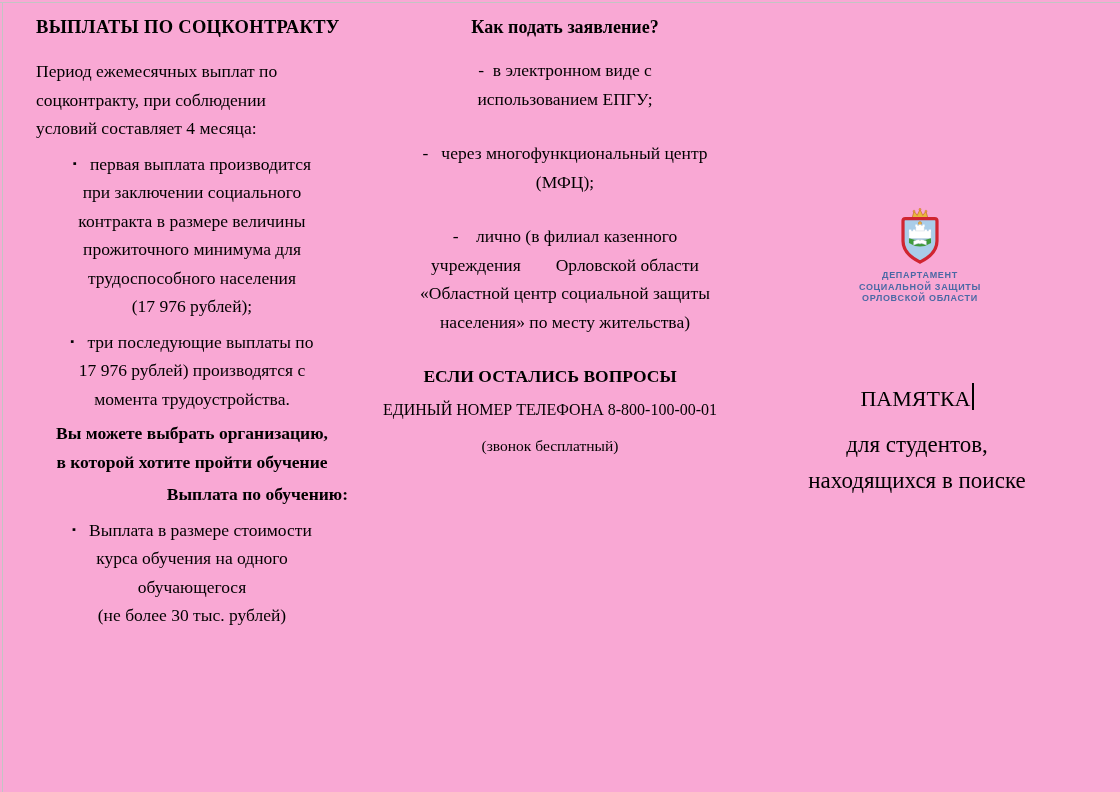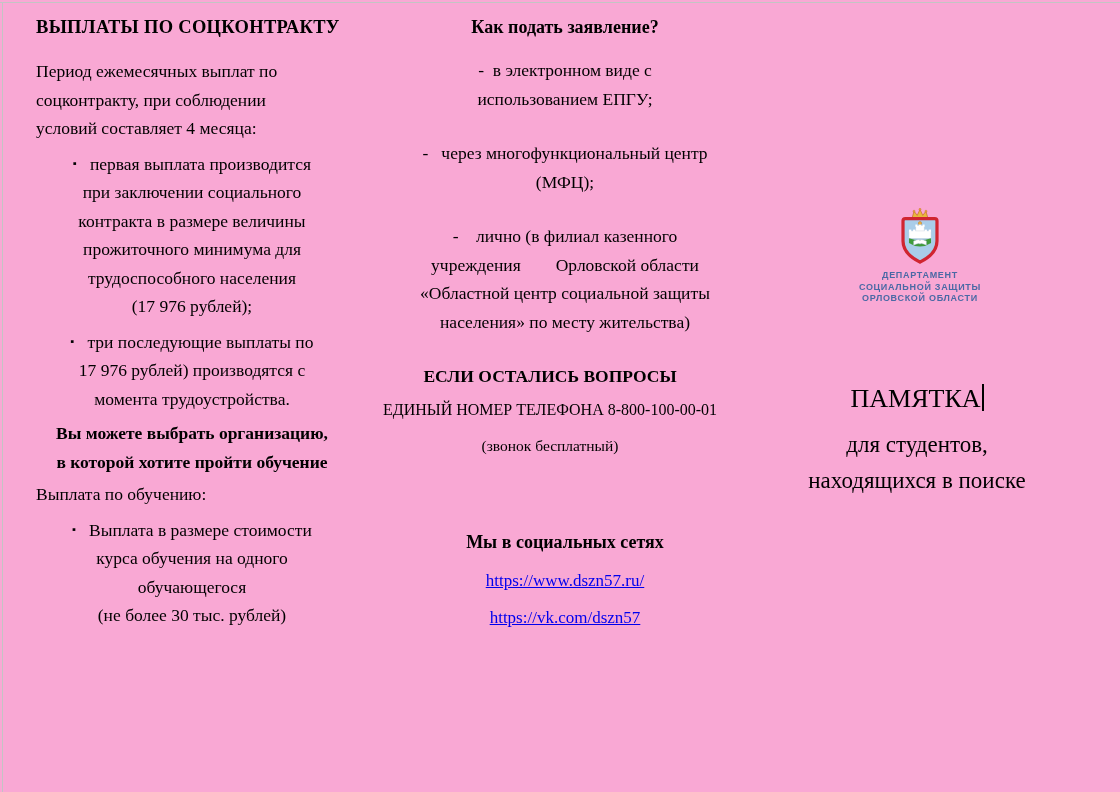--- a/index.html
+++ b/index.html
@@ -11,21 +11,21 @@
   .edge-left { position:absolute; left:2px; top:2px; width:1px; height:790px; background:#c4c4c4; }
 
   
   .col-left { position:absolute; left:36px; top:12px; width:312px; font-size:17.5px; line-height:28.5px; }
   .col-left h1 { font-size:18.5px; line-height:30px; margin:0 0 15px 0; font-weight:bold; letter-spacing:0.3px; }
   .intro { margin:0; }
   .ln { display:block; }
   .bullet { margin:6px auto 0 auto; text-align:center; }
   .marker { font-size:11px; vertical-align:3px; margin-right:13px; }
   .bold-c { font-weight:bold; text-align:center; margin:6px 0 0 0; }
-  .bold-c2 { font-weight:normal; text-align:left; margin:4px 0 0 0; }
+  .bold-c2 { font-weight:bold; text-align:right; margin:4px 0 0 0; }
 
   
   .col-mid { position:absolute; left:383px; top:12px; width:364px; text-align:center; font-size:17.5px; line-height:28.5px; }
   .col-mid h2 { font-size:18px; line-height:30px; margin:0; font-weight:bold; }
   .m-item { margin:26px 0 0 0; }
   .m-item:first-of-type { margin-top:14px; }
   .m-item .ln { white-space:pre; }
 
   .questions { position:absolute; left:368px; top:362px; width:364px; text-align:center; }
   .q-title { font-size:17.5px; font-weight:bold; line-height:28px; margin:0; }
@@ -38,21 +38,21 @@
             color:#0000EE; text-decoration:underline; cursor:pointer; }
   .s-link-row { display:block; }
 
   
   .logo { position:absolute; left:770px; top:208px; width:300px; text-align:center; }
   .logo svg { display:block; margin:0 auto; }
   .logo-text { margin-top:6px; font-family:"Liberation Sans", sans-serif; font-weight:bold;
                font-size:9px; line-height:11.5px; color:#4A69A5; letter-spacing:0.7px; }
 
   .memo { position:absolute; left:780px; top:382px; width:274px; text-align:center; }
-  .memo-title { font-size:26px; line-height:34px; margin:0; font-weight:normal; }
+  .memo-title { font-size:22px; line-height:34px; margin:0; font-weight:normal; }
   .text-cursor { display:inline-block; width:2px; height:27px; background:#000;
                  vertical-align:-4px; margin-left:1px; }
   .memo-sub { margin-top:11px; font-size:23px; line-height:36px; }
 </style>
 </head>
 <body>
 
 <div class="page">
   <div class="edge-top"></div>
   <div class="edge-left"></div>
@@ -115,25 +115,20 @@
       <span class="ln">населения» по месту жительства)</span>
     </div>
   </section>
 
   <section class="questions">
     <div class="q-title">ЕСЛИ ОСТАЛИСЬ ВОПРОСЫ</div>
     <div class="q-phone">ЕДИНЫЙ НОМЕР ТЕЛЕФОНА 8-800-100-00-01</div>
     <div class="q-note">(звонок бесплатный)</div>
   </section>
 
-  <section class="social">
-    <div class="s-title">Мы в социальных сетях</div>
-    <span class="s-link-row"><a class="s-link">https://www.dszn57.ru/</a></span>
-    <span class="s-link-row"><a class="s-link">https://vk.com/dszn57</a></span>
-  </section>
 
   <section class="logo">
     <svg width="46" height="56" viewBox="0 0 100 122" xmlns="http://www.w3.org/2000/svg">
 
       <path d="M33 21 L37 7 L44 16 L50 3 L56 16 L63 7 L67 21 Z" fill="#E8B83C" stroke="#C8652A" stroke-width="1.5"></path>
       <circle cx="37" cy="7" r="2.2" fill="#E8B83C" stroke="#C8652A" stroke-width="1"></circle>
       <circle cx="50" cy="3" r="2.2" fill="#E8B83C" stroke="#C8652A" stroke-width="1"></circle>
       <circle cx="63" cy="7" r="2.2" fill="#E8B83C" stroke="#C8652A" stroke-width="1"></circle>
 
       <path d="M50 118 C30 108 13 94 13 72 L13 28 Q13 23 18 23 L82 23 Q87 23 87 28 L87 72 C87 94 70 108 50 118 Z" fill="#A9CDE9" stroke="#D02530" stroke-width="7"></path>

